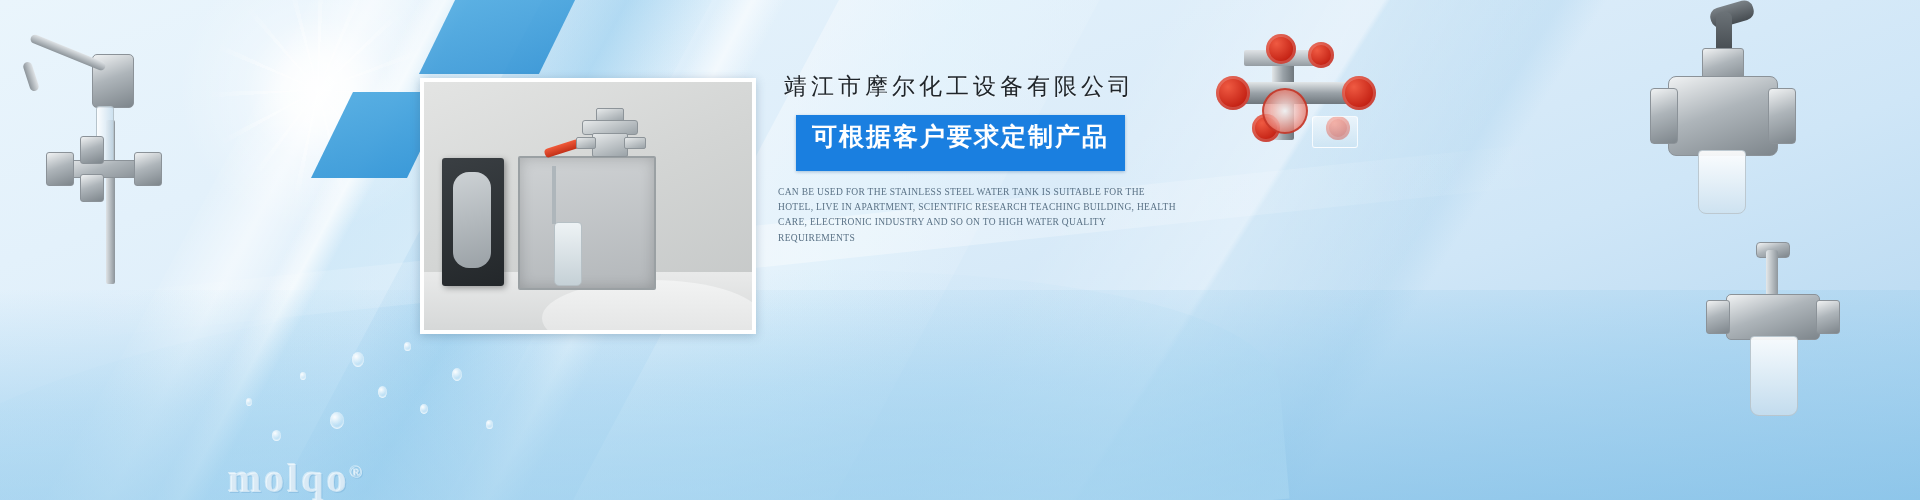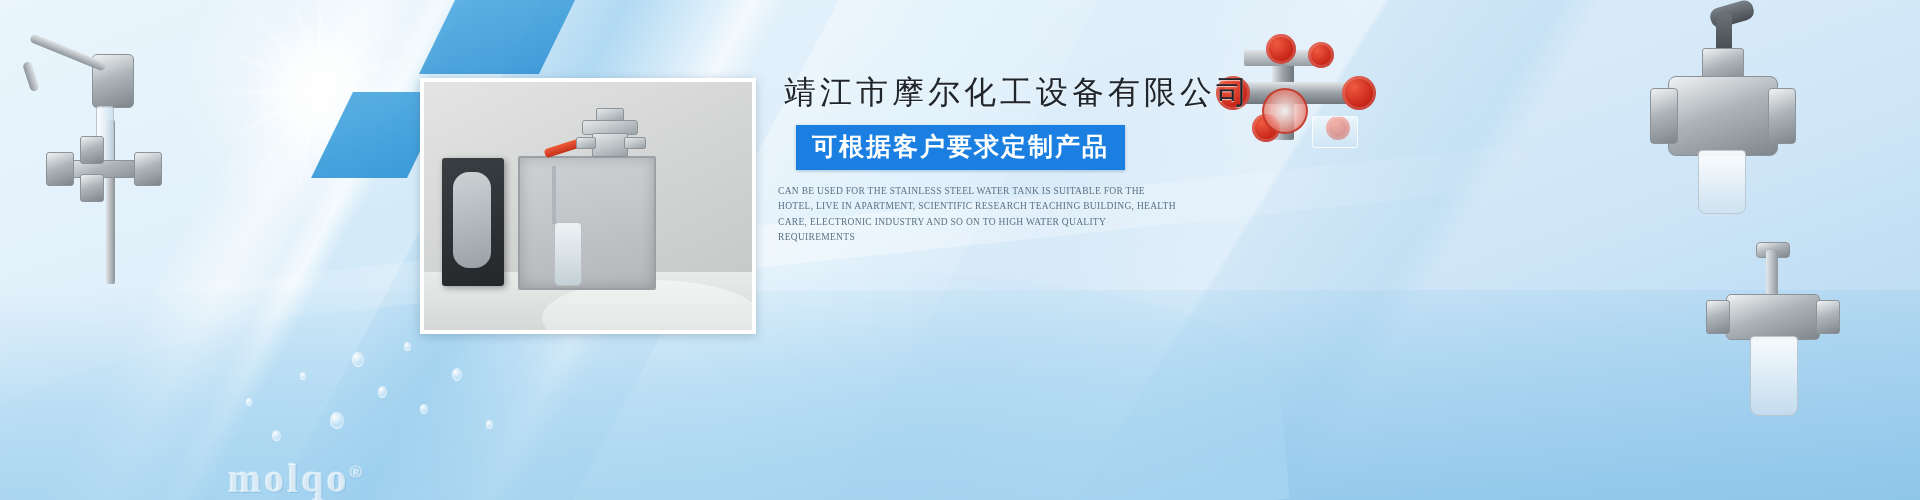--- a/index.html
+++ b/index.html
@@ -154,38 +154,38 @@
 
   
   .drop{position:absolute;border-radius:50% 50% 50% 50%;
         background:radial-gradient(circle at 34% 30%,rgba(255,255,255,.95),rgba(215,238,252,.35) 60%,rgba(255,255,255,.12));
         box-shadow:inset 0 -1px 2px rgba(255,255,255,.9);}
 
   
   .textcol{position:absolute;left:778px;top:74px;width:640px;}
   .company{
     font-family:"Liberation Serif","DejaVu Serif",serif;
-    font-size:32px;line-height:1.16;color:#20262b;letter-spacing:4px;font-weight:400;
+    font-size:23px;line-height:1.16;color:#20262b;letter-spacing:4px;font-weight:400;
     text-shadow:0 1px 1px rgba(255,255,255,.7);
     padding-left:6px;
   }
   .hl{
     display:inline-block;background:#1a7fe0;color:#ffffff;
     font-size:33px;font-weight:bold;letter-spacing:2px;line-height:1;
     padding:9px 14px 11px 14px;margin-top:13px;
     box-shadow:0 1px 3px rgba(20,80,140,.32);
   }
   .subline{
     margin-top:13px;font-size:24px;letter-spacing:1px;color:#1b2126;line-height:1.25;
     text-shadow:0 1px 1px rgba(255,255,255,.65);padding-left:4px;
   }
   .hl2{
     display:inline-block;background:#1a7fe0;color:#ffffff;
     font-size:25px;font-weight:bold;letter-spacing:2px;line-height:1;
-    padding:9px 16px 11px 16px;margin-top:14px;margin-left:18px;
+    padding:9px 16px 22px 16px;margin-top:14px;margin-left:18px;
     box-shadow:0 1px 3px rgba(20,80,140,.32);
   }
   .engblock{
     margin-top:14px;width:400px;
     font-family:"Liberation Serif","DejaVu Serif",serif;
     font-size:9.5px;line-height:1.62;letter-spacing:.3px;
     color:#5a7286;text-transform:uppercase;
   }
   
   .wm{position:absolute;left:228px;top:455px;

